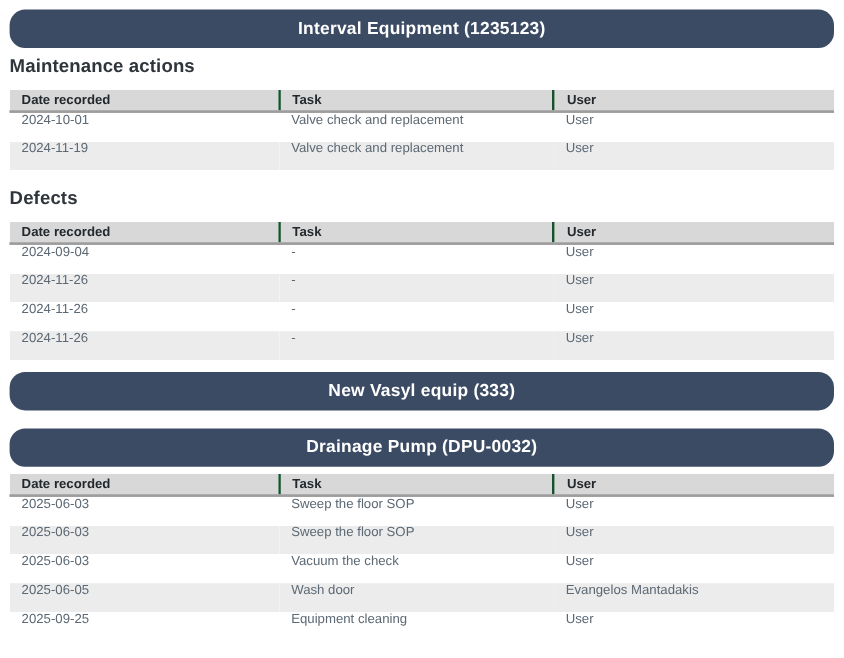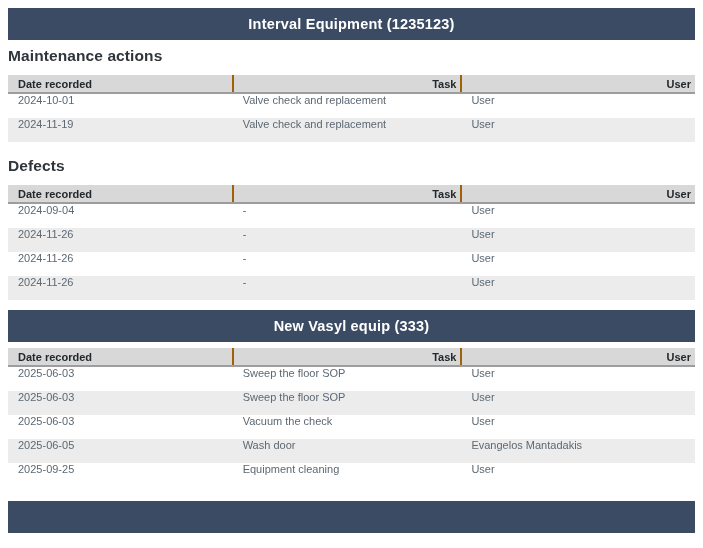--- a/index.html
+++ b/index.html
@@ -9,20 +9,21 @@
     font-family: "Liberation Sans", "DejaVu Sans", sans-serif;
     -webkit-font-smoothing: antialiased;
   }
   .wrap { padding: 8px; }
 
   .bar {
     height: 32px; background: #3c4b64; color: #ffffff;
     font-size: 14.5px; font-weight: 700;
     display: flex; align-items: center; justify-content: center;
     letter-spacing: 0.2px;
+    border-radius: 13px;
   }
   .bar.bar2 { margin-top: 10px; }
   .bar.bar3 { margin-top: 15px; }
   .bar.bar-cut { margin-top: 14px; } 
 
   h2.section {
     margin-top: 6px; font-size: 15.5px; font-weight: 700;
     color: #2f353a; line-height: 20px; letter-spacing: 0.1px;
   }
   h2.section.tight { margin-top: 14px; }
@@ -36,21 +37,21 @@
   col.c2 { width: 33.3%; }
   col.c3 { width: 34%; }
 
   table.rpt th {
     background: #d8d8d8; color: #23282c;
     font-size: 11px; font-weight: 700; text-align: left;
     height: 18px; padding: 0 4px 0 10px;
     border-bottom: 2px solid #9d9d9d;
     white-space: nowrap; overflow: hidden; margin-left: 10px;
   }
-  table.rpt th + th { border-left: 2px solid #a16207; text-align: right; }
+  table.rpt th + th { border-left: 2px solid #14532d; }
 
   table.rpt td {
     color: #5c6873; font-size: 11px; font-weight: 400;
     height: 19px; padding: 0 4px 12px 10px;
     white-space: nowrap; overflow: hidden;
   }
   table.rpt tbody tr:nth-child(even) td { background: #ececec; }
 </style>
 </head>
 <body>
@@ -126,20 +127,23 @@
         <td>-</td>
         <td>User</td>
       </tr>
     </tbody>
   </table>
 
   <div class="bar bar2">
     <span>New Vasyl equip (333)</span>
   </div>
 
+  <div class="bar bar3">
+    <span>Drainage Pump (DPU-0032)</span>
+  </div>
 
 
   <table class="rpt cleanings">
     <colgroup>
         <col class="c1">
         <col class="c2">
         <col class="c3">
       </colgroup>
     <thead>
       <tr>

